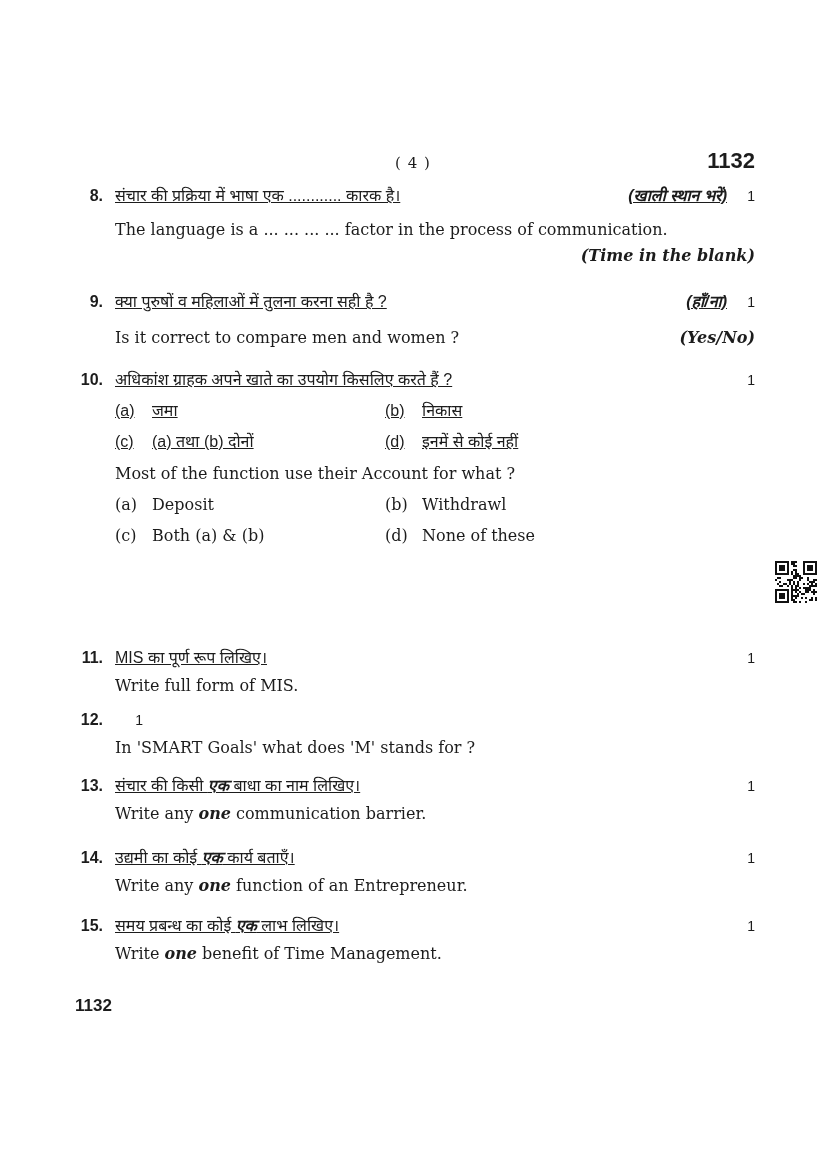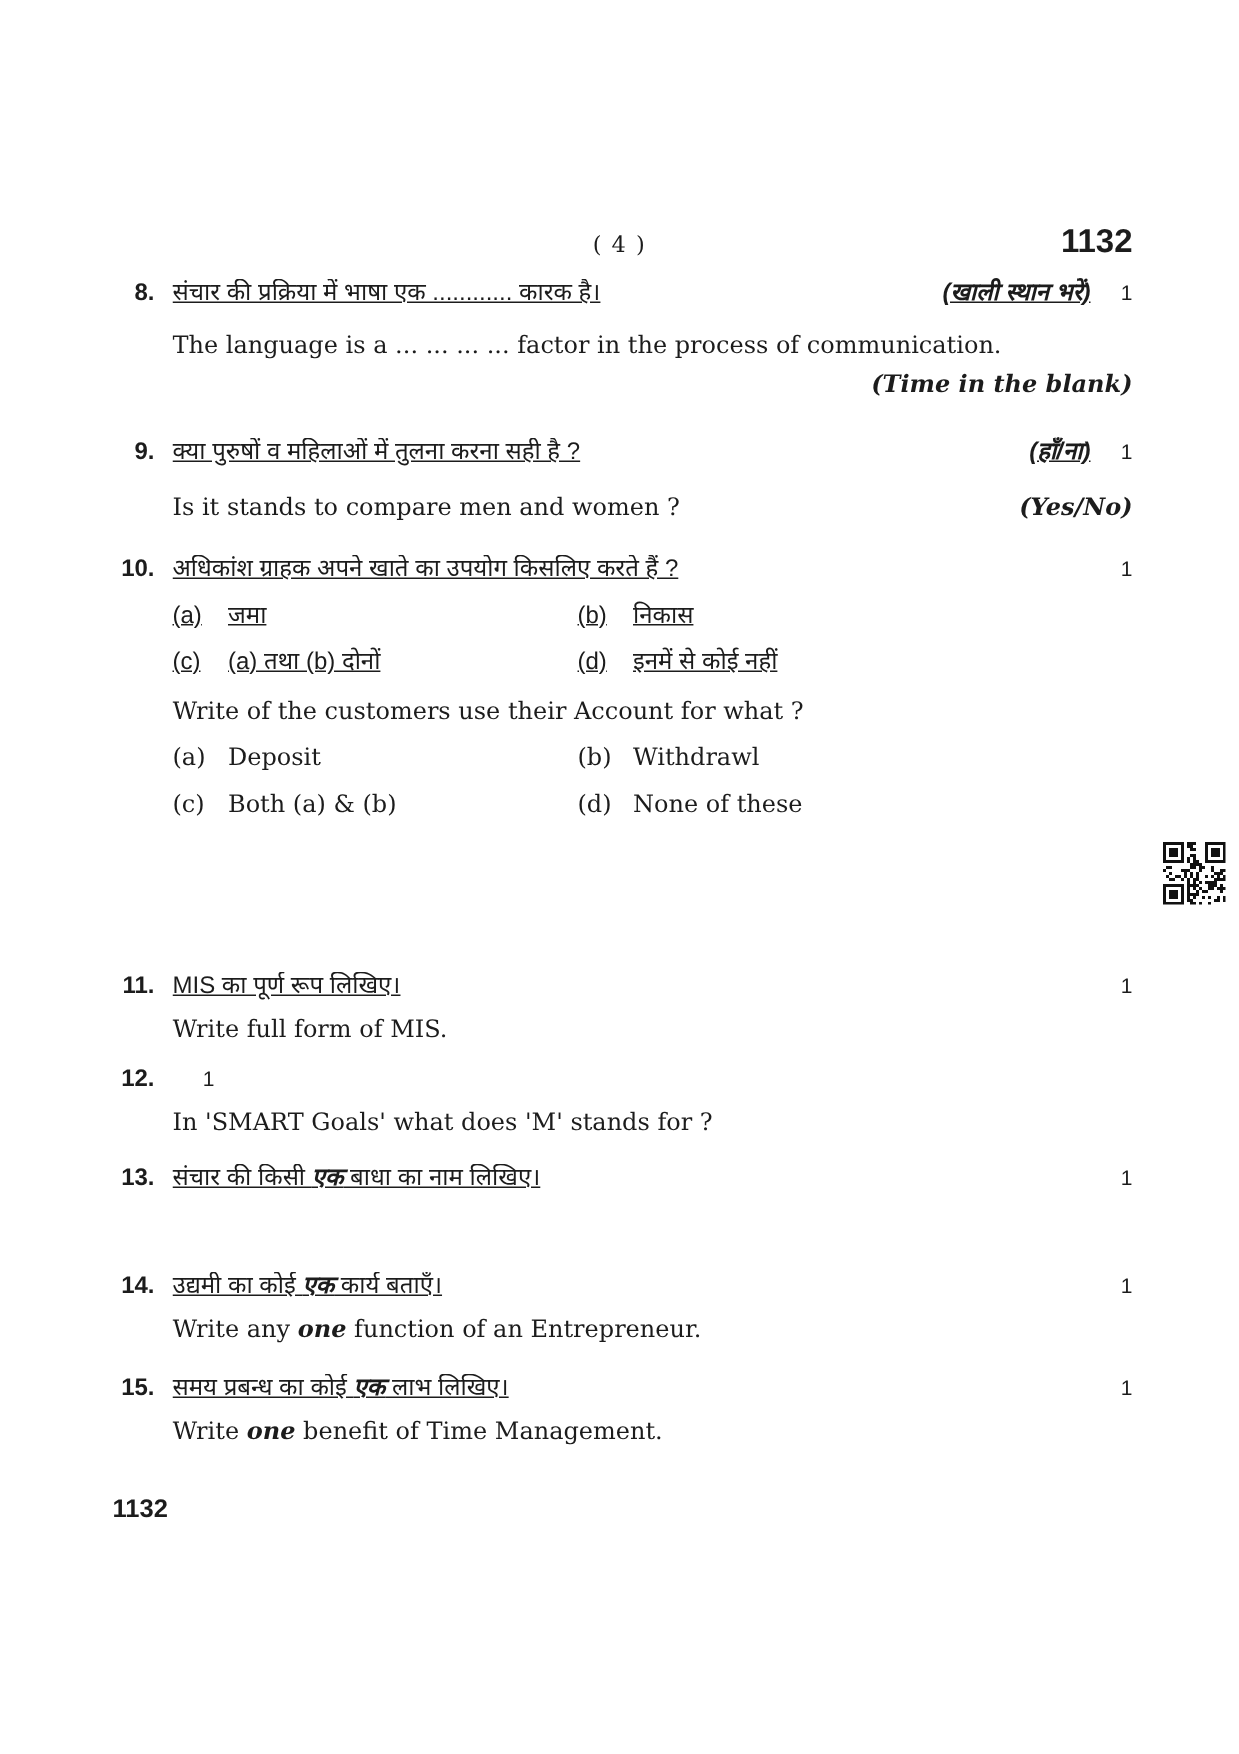--- a/index.html
+++ b/index.html
@@ -88,21 +88,21 @@
   </div>
 
   <div class="row" style="top:292px">
     <span class="qnum">9.</span>
     <span class="qtext hi" lang="hi">क्या पुरुषों व महिलाओं में तुलना करना सही है ?</span>
     <span class="note hi" lang="hi">(हाँ/ना)</span>
     <span class="marks">1</span>
   </div>
   <div class="row" style="top:328px">
     <span class="qspacer"></span>
-    <span class="qtext">Is it stands to compare men and women ?</span>
+    <span class="qtext">Is it correct to compare men and women ?</span>
     <span class="note">(Yes/No)</span>
   </div>
 
   <div class="row" style="top:370px">
     <span class="qnum">10.</span>
     <span class="qtext hi" lang="hi">अधिकांश ग्राहक अपने खाते का उपयोग किसलिए करते हैं ?</span>
     <span class="marks">1</span>
   </div>
   <div class="row" style="top:401px">
     <span class="qspacer"></span>
@@ -121,21 +121,21 @@
       <span class="optlabel hi">(c)</span>
       <span class="opttext hi" lang="hi">(a) तथा (b) दोनों</span>
     </span>
     <span class="opt2">
       <span class="optlabel hi">(d)</span>
       <span class="opttext hi" lang="hi">इनमें से कोई नहीं</span>
     </span>
   </div>
   <div class="row" style="top:464px">
     <span class="qspacer"></span>
-    <span class="qtext">Write of the customers use their Account for what ?</span>
+    <span class="qtext">Most of the function use their Account for what ?</span>
   </div>
   <div class="row" style="top:495px">
     <span class="qspacer"></span>
     <span class="opt1">
       <span class="optlabel">(a)</span>
       <span class="opttext">Deposit</span>
     </span>
     <span class="opt2">
       <span class="optlabel">(b)</span>
       <span class="opttext">Withdrawl</span>
@@ -182,20 +182,24 @@
   <div class="row" style="top:738px">
     <span class="qspacer"></span>
     <span class="qtext">In 'SMART Goals' what does 'M' stands for ?</span>
   </div>
 
   <div class="row" style="top:776px">
     <span class="qnum">13.</span>
     <span class="qtext hi" lang="hi"><span>संचार की किसी </span><span class="boldseg">एक</span><span> बाधा का नाम लिखिए।</span></span>
     <span class="marks">1</span>
   </div>
+  <div class="row" style="top:804px">
+    <span class="qspacer"></span>
+    <span class="qtext"><span>Write any </span><span class="boldseg">one</span><span> communication barrier.</span></span>
+  </div>
 
   <div class="row" style="top:848px">
     <span class="qnum">14.</span>
     <span class="qtext hi" lang="hi"><span>उद्यमी का कोई </span><span class="boldseg">एक</span><span> कार्य बताएँ।</span></span>
     <span class="marks">1</span>
   </div>
   <div class="row" style="top:876px">
     <span class="qspacer"></span>
     <span class="qtext"><span>Write any </span><span class="boldseg">one</span><span> function of an Entrepreneur.</span></span>
   </div>

